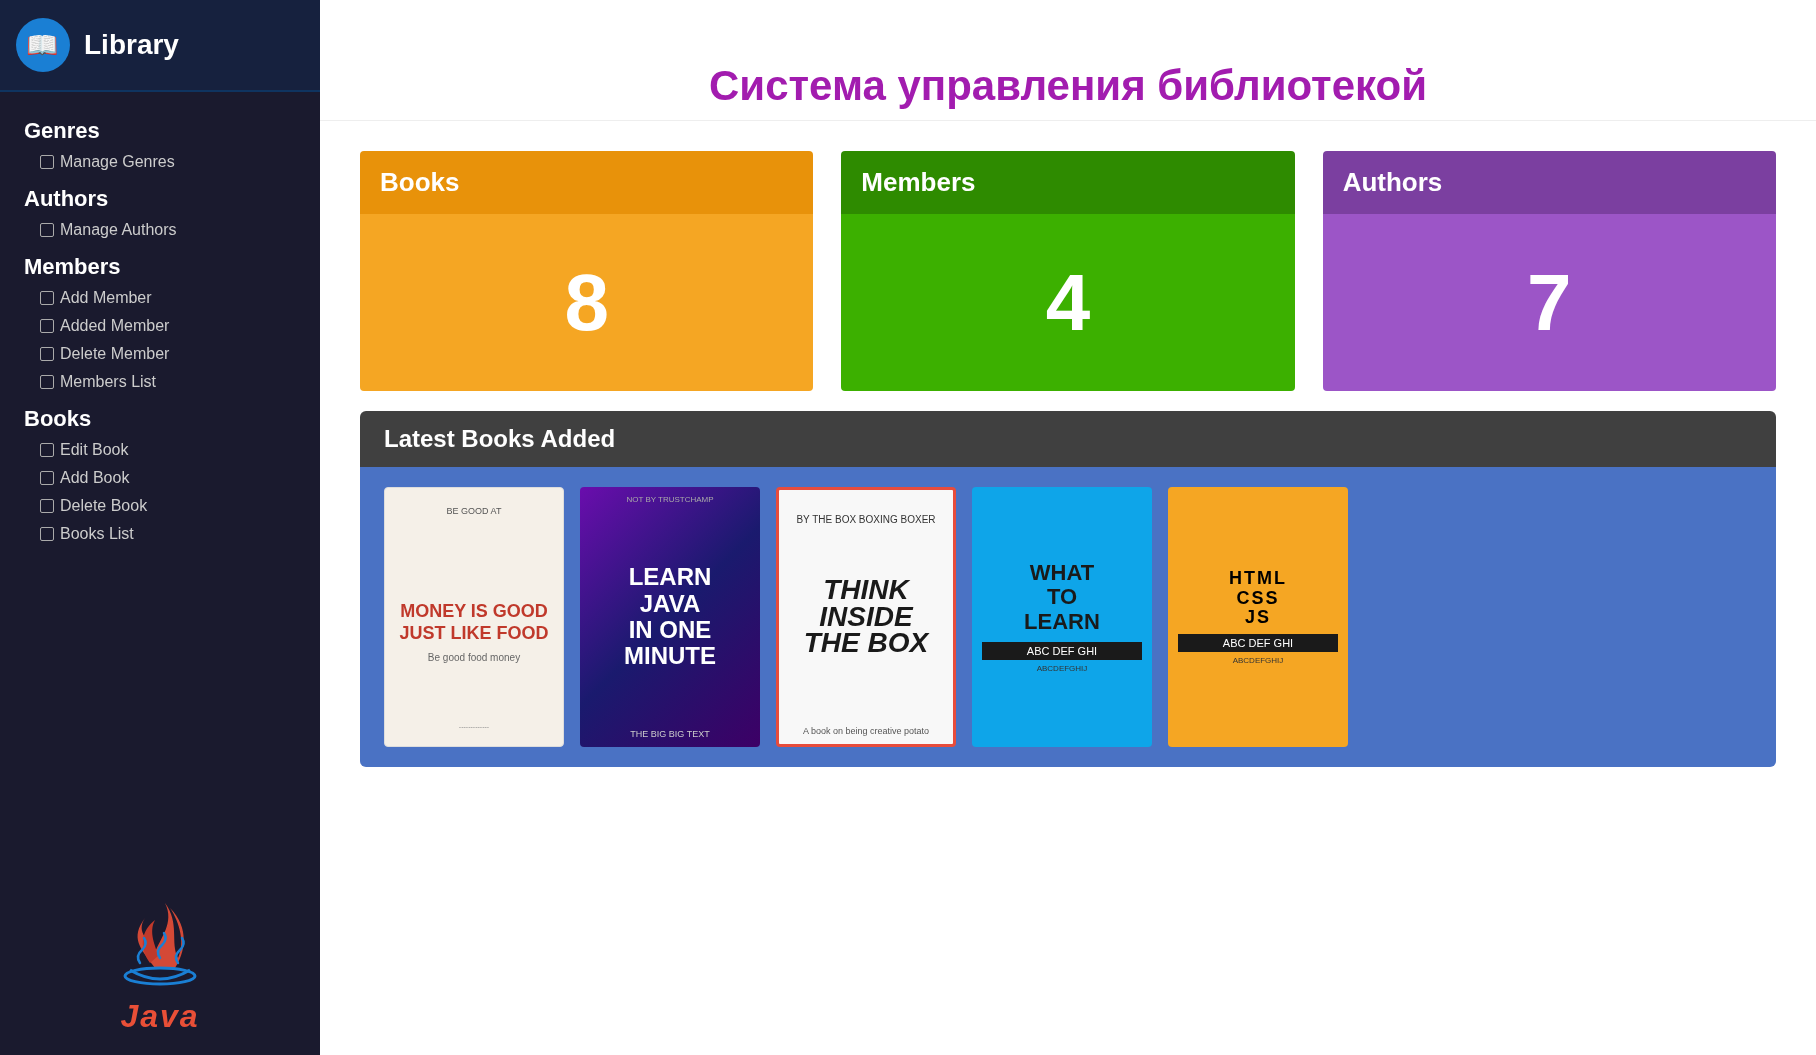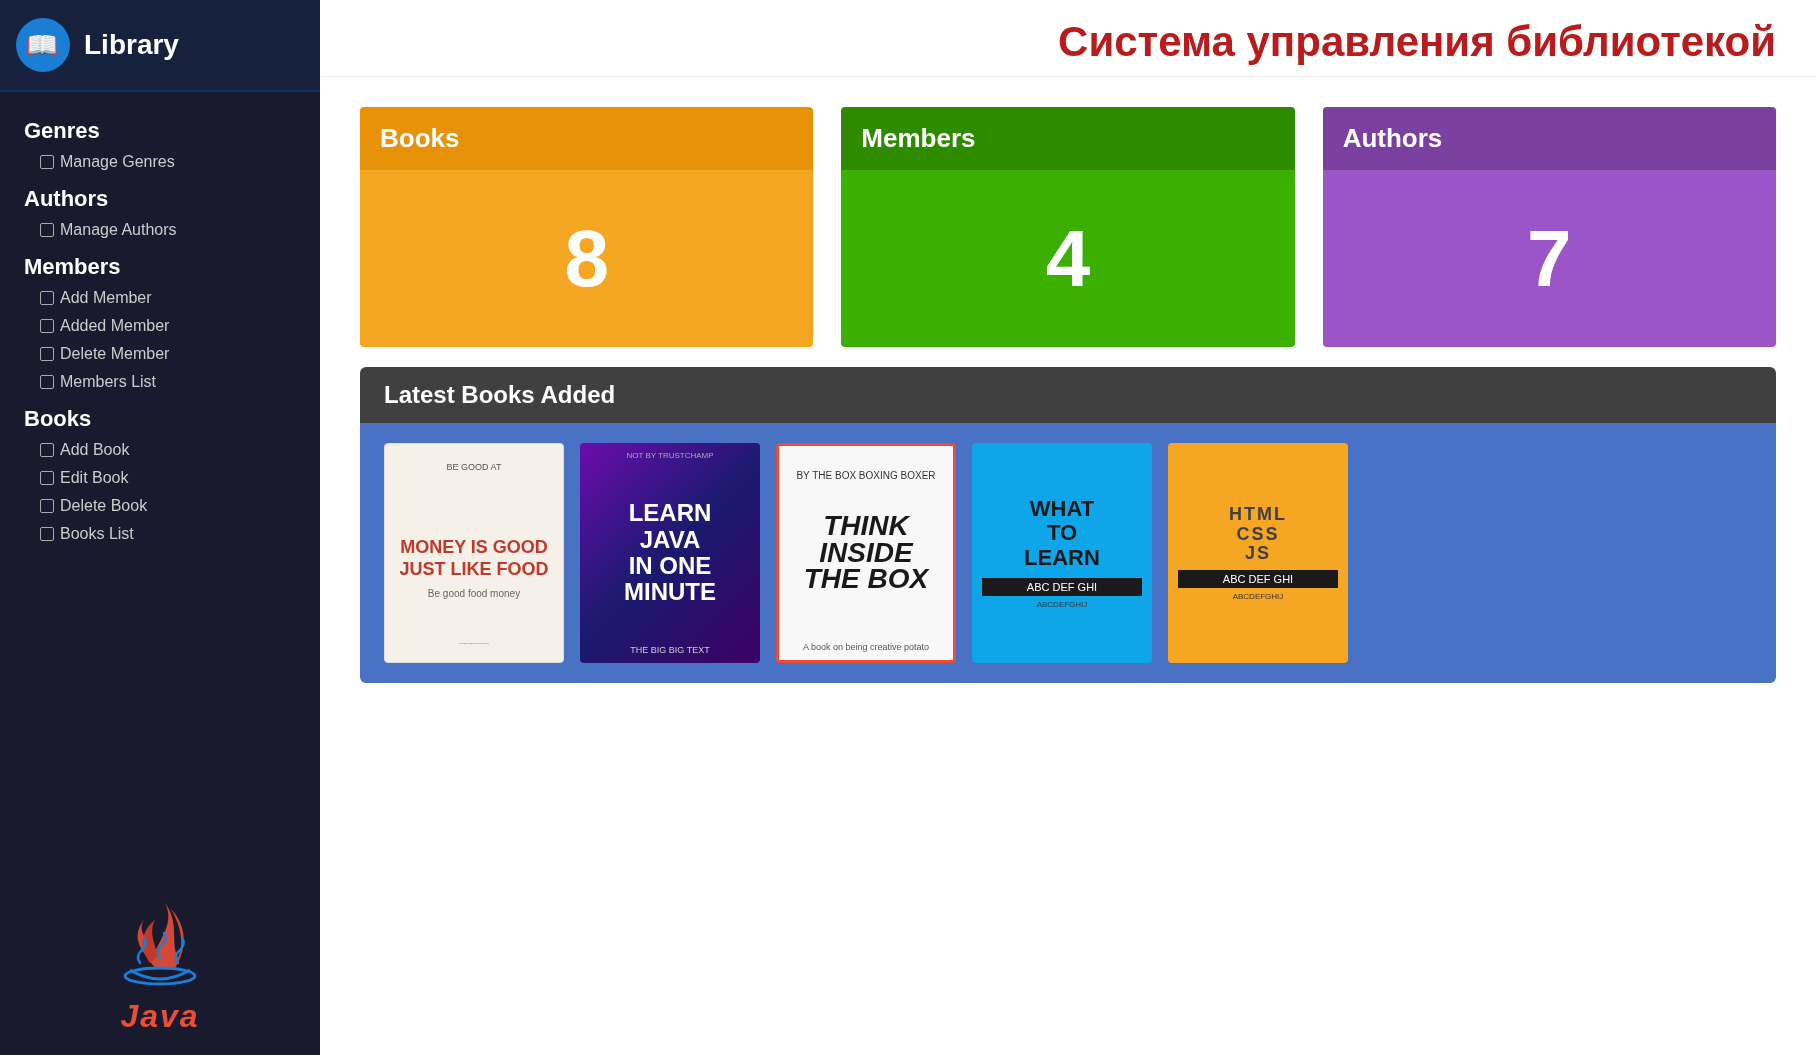--- a/index.html
+++ b/index.html
@@ -98,22 +98,23 @@
       height: 100%;
       overflow-y: auto;
     }
     #main-header {
       padding: 18px 40px 10px 40px;
       border-bottom: 1px solid #eee;
     }
     #main-title {
       font-size: 42px;
       font-weight: 900;
-      color: #b91c1c;
-      text-align: right;
+      color: #a21caf;
+      text-align: center;
+      margin-top: 44px;
     }
     #stats-row {
       display: flex;
       gap: 28px;
       padding: 30px 40px 20px 40px;
     }
     .stat-card {
       flex: 1;
       border-radius: 4px;
       overflow: hidden;
@@ -158,21 +159,21 @@
     }
     .books-row {
       background: #4a72c4;
       padding: 20px 24px;
       display: flex;
       gap: 16px;
       align-items: center;
     }
     .book-cover {
       width: 180px;
-      height: 220px;
+      height: 260px;
       border-radius: 4px;
       overflow: hidden;
       flex-shrink: 0;
       display: flex;
       flex-direction: column;
       align-items: center;
       justify-content: center;
       position: relative;
     }
     
@@ -276,21 +277,21 @@
       text-align: center;
     }
     
     .book-5 {
       background: #f5a623;
       padding: 10px;
     }
     .book-5-title {
       font-size: 18px;
       font-weight: 900;
-      color: #404040;
+      color: #000000;
       text-align: center;
       line-height: 1.1;
       letter-spacing: 2px;
     }
     .book-5-bar {
       background: #1a1a1a;
       color: #fff;
       font-size: 11px;
       padding: 3px 8px;
       margin-top: 6px;
@@ -320,22 +321,22 @@
     <div class="nav-category">Authors</div>
     <div class="nav-item">Manage Authors</div>
 
     <div class="nav-category">Members</div>
     <div class="nav-item">Add Member</div>
     <div class="nav-item">Added Member</div>
     <div class="nav-item">Delete Member</div>
     <div class="nav-item">Members List</div>
 
     <div class="nav-category">Books</div>
+    <div class="nav-item">Edit Book</div>
     <div class="nav-item">Add Book</div>
-    <div class="nav-item">Edit Book</div>
     <div class="nav-item">Delete Book</div>
     <div class="nav-item">Books List</div>
   </nav>
   <div class="sidebar-footer">
 
     <div class="java-logo">
       <svg width="120" height="130" viewBox="0 0 120 130">
 
         <path d="M55 100 C40 80 30 70 45 50 C35 65 50 72 55 85 C60 70 75 55 65 35 C80 55 70 75 78 90 C85 75 80 55 70 40 C90 60 85 85 75 100 Z" fill="#e94f37" opacity="0.9"></path>
         <path d="M50 95 C38 78 42 62 55 52 C48 65 56 78 58 88 Z" fill="#c0392b"></path>

